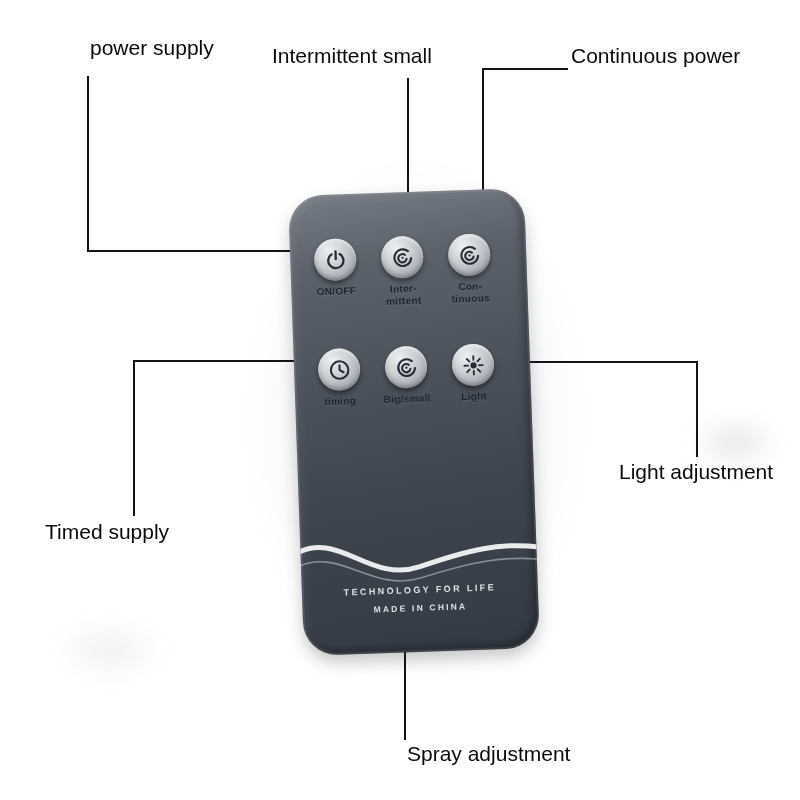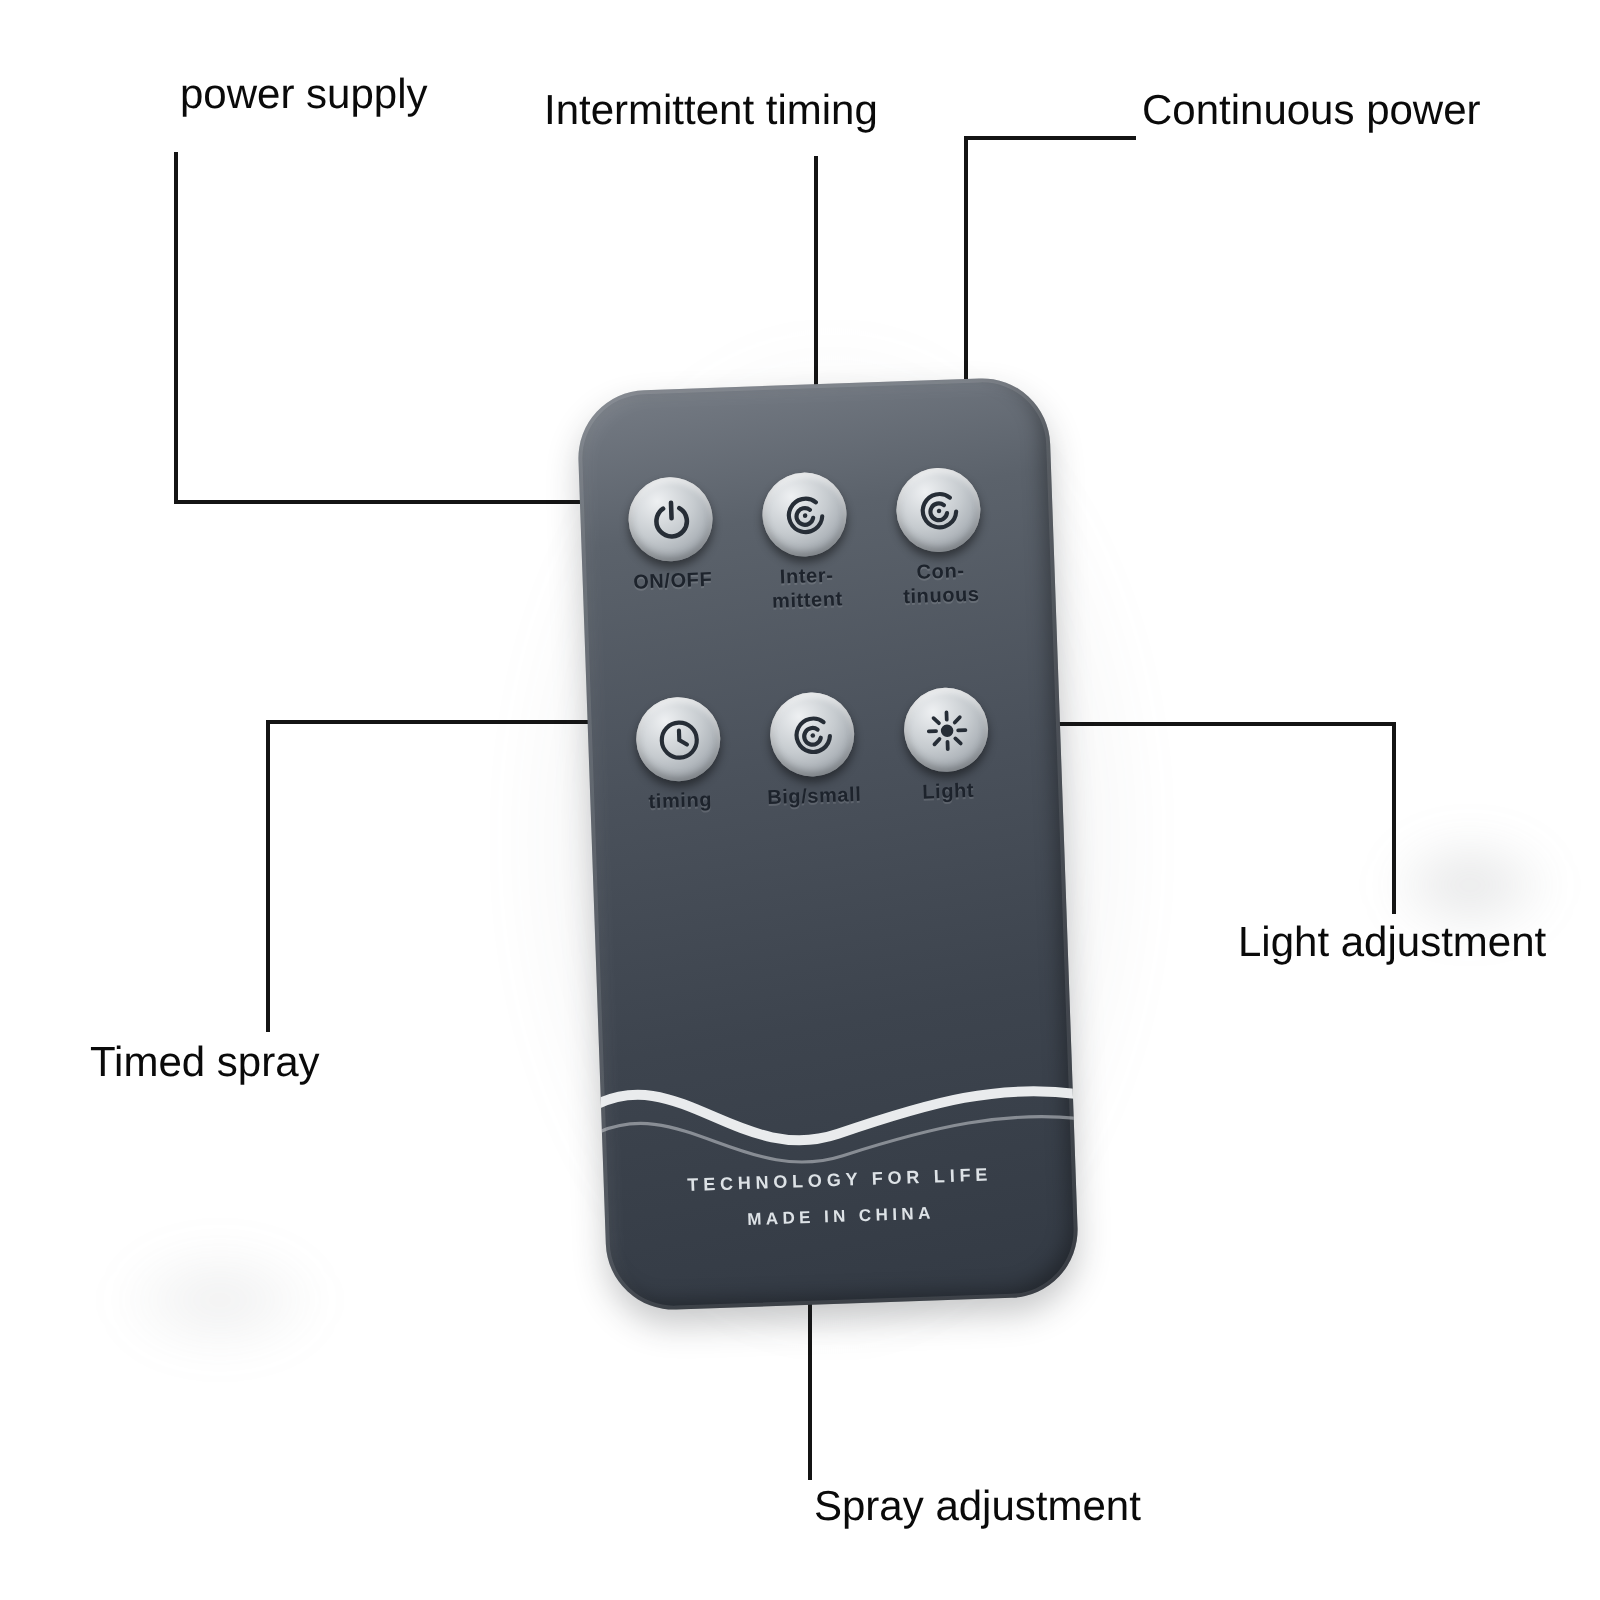--- a/index.html
+++ b/index.html
@@ -104,23 +104,23 @@
 <div class="cline v" id="ln-intermittent-v"></div>
 <div class="cline h" id="ln-continuous-h"></div>
 <div class="cline v" id="ln-continuous-v"></div>
 <div class="cline h" id="ln-timed-h"></div>
 <div class="cline v" id="ln-timed-v"></div>
 <div class="cline h" id="ln-light-h"></div>
 <div class="cline v" id="ln-light-v"></div>
 <div class="cline v" id="ln-spray-v"></div>
 
 <div class="callout" id="co-power">power supply</div>
-<div class="callout" id="co-intermittent">Intermittent timing</div>
+<div class="callout" id="co-intermittent">Intermittent small</div>
 <div class="callout" id="co-continuous">Continuous power</div>
-<div class="callout" id="co-timed">Timed spray</div>
+<div class="callout" id="co-timed">Timed supply</div>
 <div class="callout" id="co-light">Light adjustment</div>
 <div class="callout" id="co-spray">Spray adjustment</div>
 
 <div class="remote">
 
   <div class="rbtn pos-0">
     <div class="btn-circle">
       <span class="icon">
         <svg viewBox="0 0 24 24" fill="none" stroke="#262d36" stroke-width="2.2" stroke-linecap="round">
           <line x1="12" y1="3.6" x2="12" y2="11"></line>

